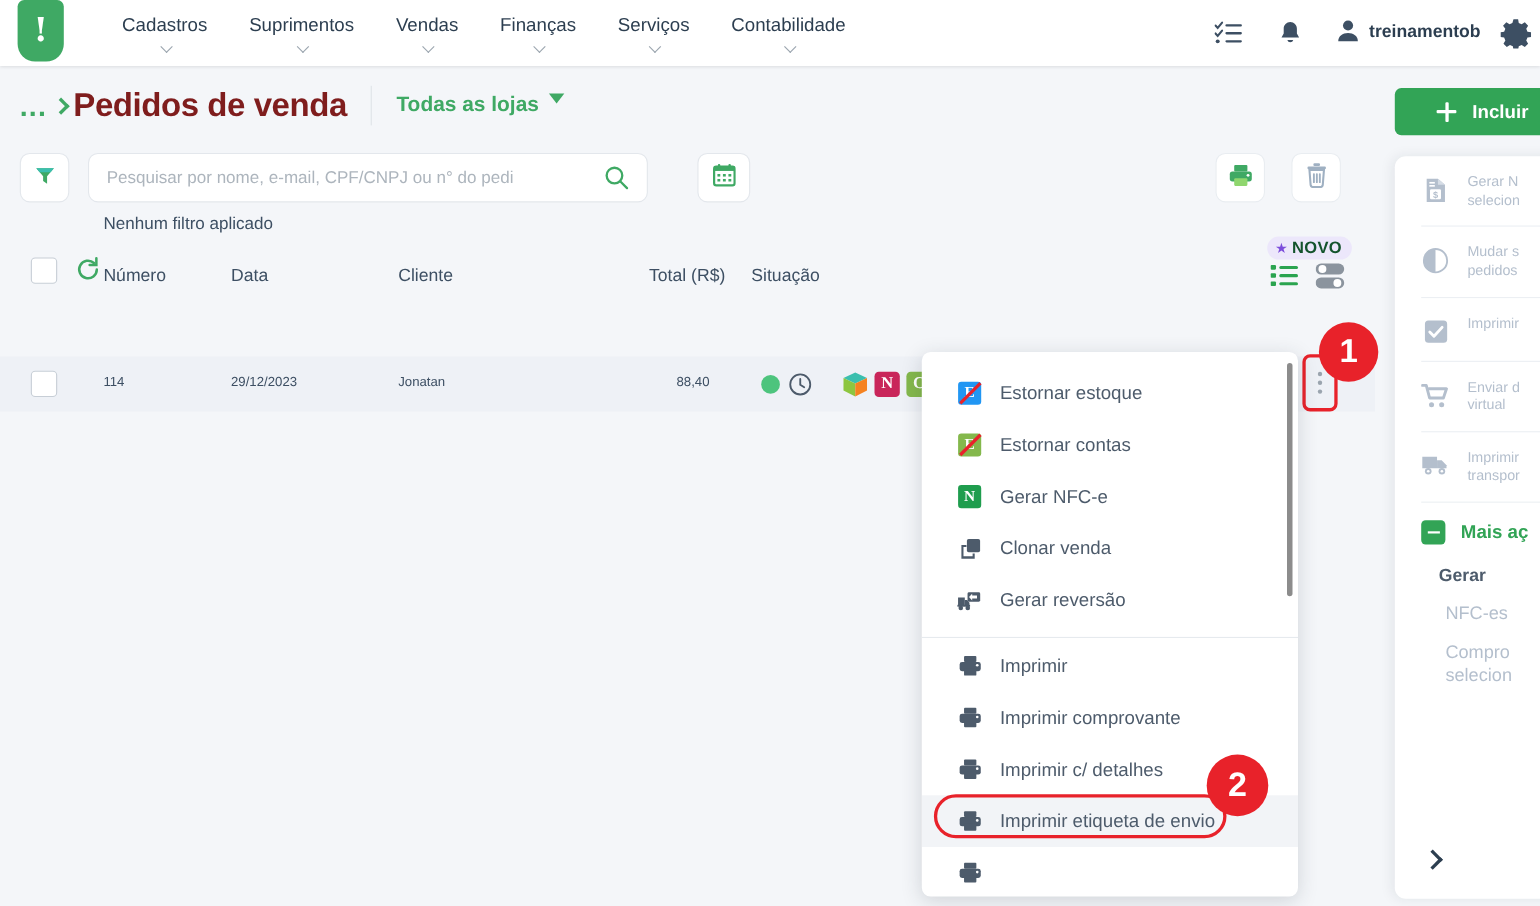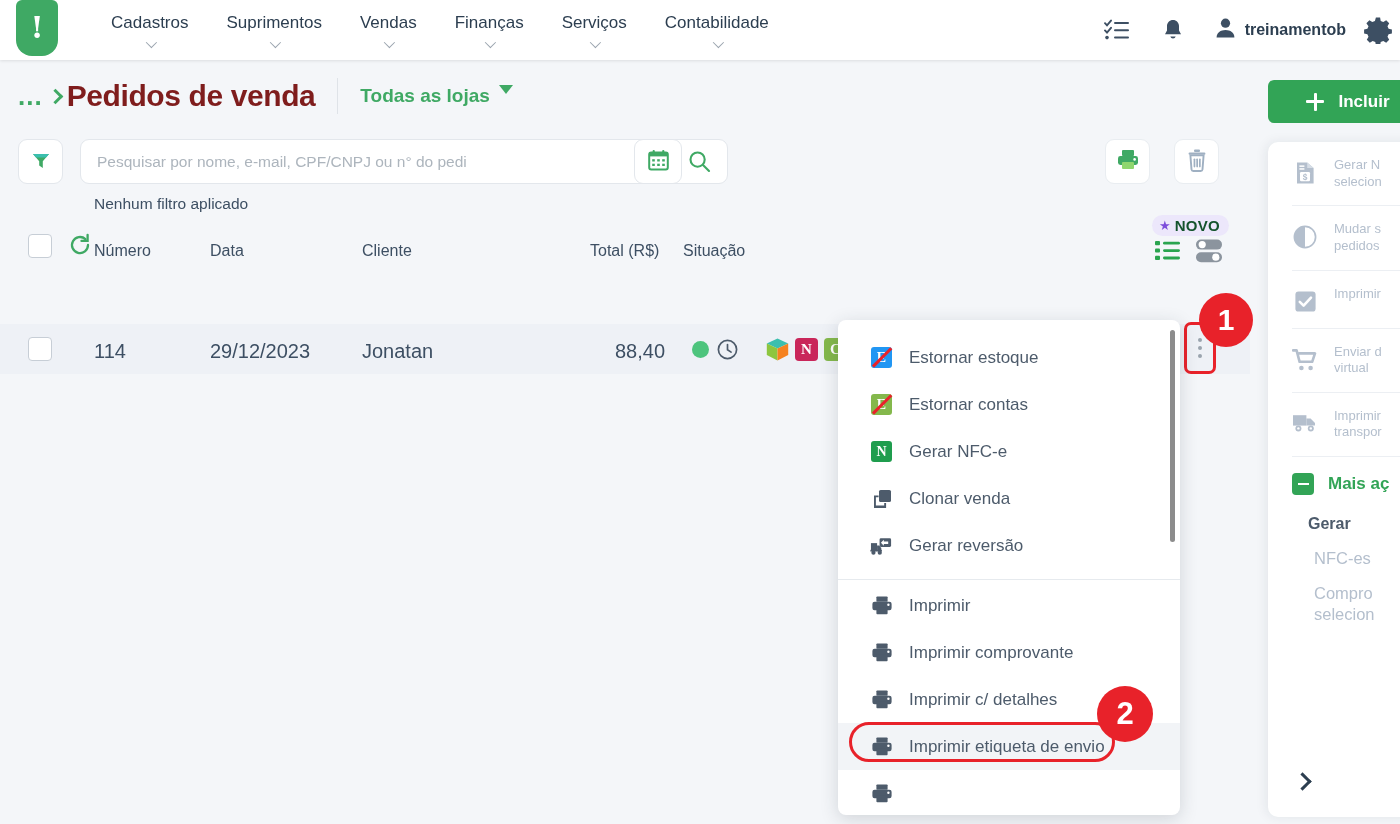--- a/index.html
+++ b/index.html
@@ -97,21 +97,21 @@
   .plus::before { left: 0; top: 7.5px; width: 18px; height: 3px; }
   .plus::after { left: 7.5px; top: 0; width: 3px; height: 18px; }
 
   
   .filter-btn {
     position: absolute; left: 18px; top: 139px; width: 45px; height: 45px;
     background: #fff; border: 1px solid #e3e7ec; border-radius: 9px;
     display: flex; align-items: center; justify-content: center; cursor: pointer;
   }
   .search-box {
-    position: absolute; left: 80px; top: 139px; width: 648px; height: 45px;
+    position: absolute; left: 80px; top: 139px; width: 509px; height: 45px;
     background: #fff; border: 1px solid #e3e7ec; border-radius: 9px;
     display: flex; align-items: center; padding: 0 16px;
   }
   .search-input {
     flex: 1; border: 0; outline: 0; font-size: 15.5px; color: #3d4f63;
     font-family: "Liberation Sans", sans-serif; background: transparent;
   }
   .search-input::placeholder { color: #adb5bd; }
   .search-go { cursor: pointer; display: flex; align-items: center; padding-left: 8px; }
   .cal-btn {
@@ -160,21 +160,21 @@
   .refresh { position: absolute; left: 68px; top: 233px; cursor: pointer; }
 
   .row {
     position: absolute; left: 0; top: 324px; width: 1250px; height: 50px;
     background: #eef1f6;
   }
   .row-check {
     position: absolute; left: 28px; top: 337px; width: 24px; height: 24px;
     border: 1.6px solid #c7ced6; border-radius: 4px; background: #fff; cursor: pointer;
   }
-  .td { position: absolute; font-size: 20px; color: #3d4f63; top: 340px; }
+  .td { position: absolute; font-size: 12px; color: #3d4f63; top: 340px; }
 
   .sit-dot {
     position: absolute; left: 692px; top: 341px; width: 17px; height: 17px;
     border-radius: 50%; background: #4dc47d;
   }
   .sit-clock { position: absolute; left: 717px; top: 339px; }
   .cube { position: absolute; left: 765px; top: 337px; }
   .badge-n {
     position: absolute; left: 795px; top: 338px; width: 23px; height: 23px;
     background: #c9265a; border-radius: 4px; color: #fff; font-size: 15px;

